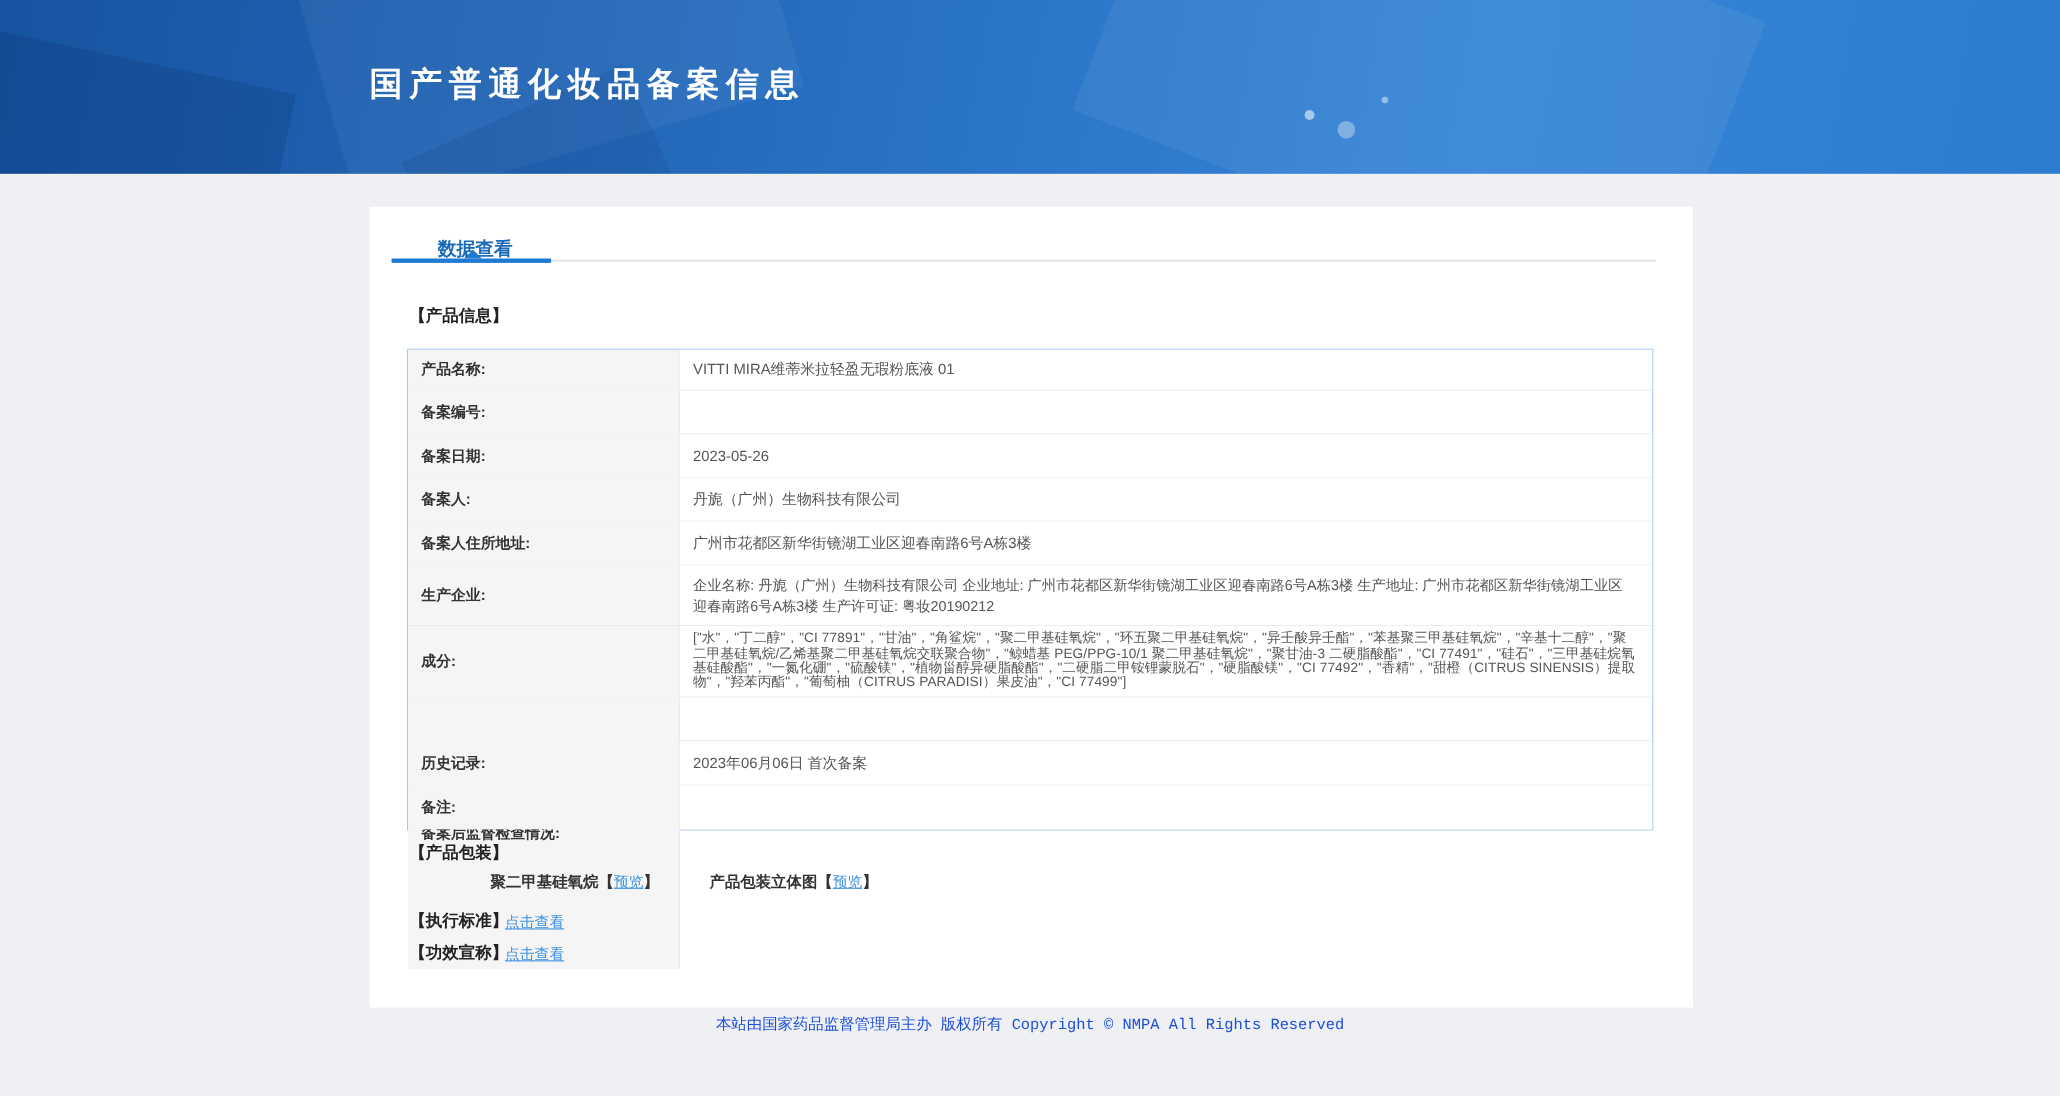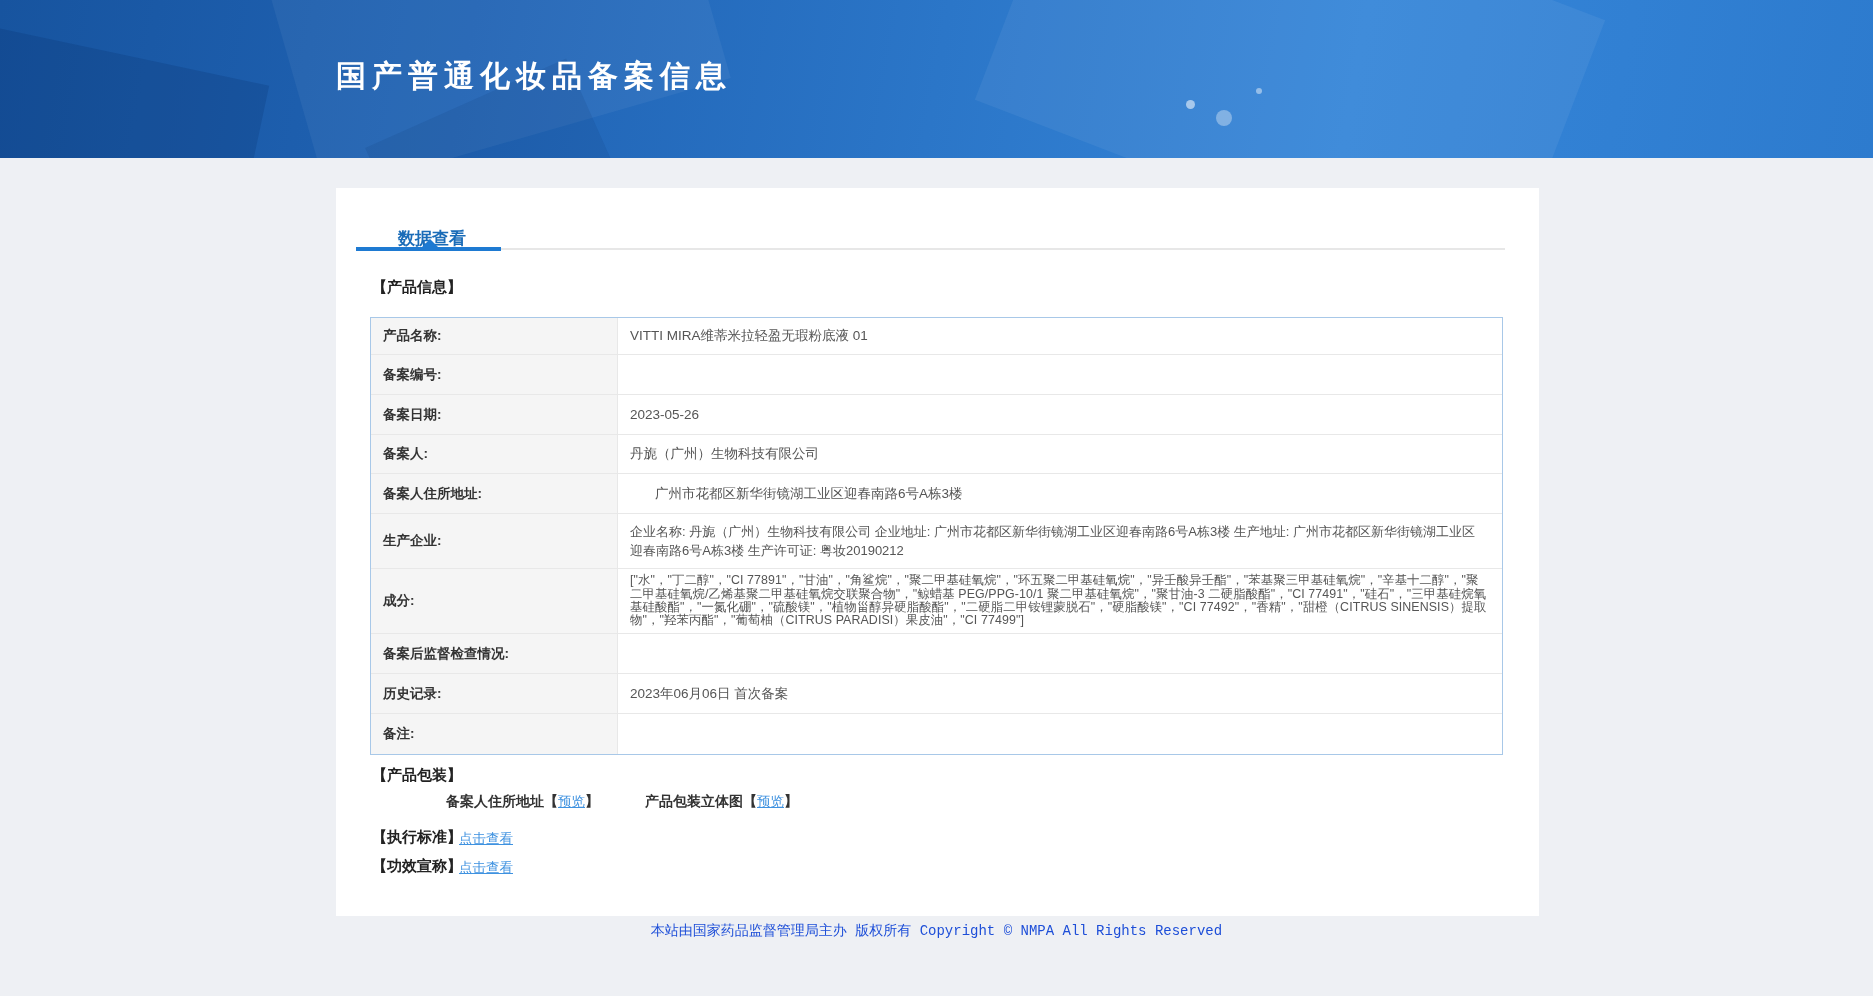--- a/index.html
+++ b/index.html
@@ -27,21 +27,21 @@
   .dot-3 { left:1256px; top:88px; width:6px; height:6px; background:rgba(255,255,255,0.45); }
   .page-title {
     position:absolute; left:336px; top:56px;
     font-size:30px; font-weight:bold; color:#ffffff; letter-spacing:6px;
   }
   
   .card {
     position:absolute; left:336px; top:188px; width:1203px; height:728px;
     background:#ffffff;
   }
-  .tabbar { position:absolute; left:20px; top:16px; width:1149px; height:46px; }
+  .tabbar { position:absolute; left:20px; top:4px; width:1149px; height:46px; }
   .tab-track { position:absolute; left:0; bottom:0; width:100%; height:2px; background:#e7e7e7; }
   .tab {
     position:absolute; left:42px; top:23px; font-size:17px; font-weight:bold;
     color:#1a6cb8; cursor:pointer;
   }
   .tab-underline { position:absolute; left:0; bottom:-1px; width:145px; height:4px; background:#1e7ad2; }
   .tab-caret {
     position:absolute; left:66px; bottom:3px; width:0; height:0;
     border-left:8px solid transparent; border-right:8px solid transparent;
     border-bottom:8px solid #1e7ad2;
@@ -53,24 +53,24 @@
   .info-table {
     position:absolute; left:34px; top:129px; width:1133px;
     border:1px solid #a8c8e8;
   }
   .info-row { display:flex; width:100%; border-bottom:1px solid #e8e8e8; }
   .info-row:last-child { border-bottom:none; }
   .info-row:nth-child(1) { height:37px; }
   .info-row:nth-child(2) { height:40px; }
   .info-row:nth-child(3) { height:40px; }
   .info-row:nth-child(4) { height:39px; }
-  .info-row:nth-child(5) { height:40px;gap:25px; }
+  .info-row:nth-child(5) { height:40px; }
   .info-row:nth-child(6) { height:55px; }
   .info-row:nth-child(7) { height:65px; }
-  .info-row:nth-child(8) { height:40px; }
+  .info-row:nth-child(8) { height:40px;flex-direction:column; }
   .info-row:nth-child(9) { height:40px; }
   .info-row:nth-child(10){ height:40px; }
   .cell-label {
     width:247px; flex:0 0 247px; background:#f5f5f5; border-right:1px solid #e8e8e8;
     display:flex; align-items:center; padding-left:12px;
     font-size:13.5px; font-weight:bold; color:#333;
   }
   .cell-value {
     flex:1; display:flex; align-items:center; padding:2px 14px 2px 12px;
     font-size:13.5px; color:#555; background:#fff;
@@ -157,21 +157,21 @@
     </div>
     <div class="info-row">
       <div class="cell-label">备注:</div>
       <div class="cell-value"></div>
     </div>
   </div>
 
   <div class="sec-title t-pack">【产品包装】</div>
 
   <div class="pack-line">
-    <span class="pack-group pack-flat"><span>备案人住所地址【</span><a class="lnk">预览</a><span>】</span></span>
+    <span class="pack-group pack-flat"><span>聚二甲基硅氧烷【</span><a class="lnk">预览</a><span>】</span></span>
     <span class="pack-group pack-stereo"><span>产品包装立体图【</span><a class="lnk">预览</a><span>】</span></span>
   </div>
 
   <div class="std-line">
     <span class="inline-title">【执行标准】</span>
     <a class="lnk inline-link">点击查看</a>
   </div>
 
   <div class="claim-line">
     <span class="inline-title">【功效宣称】</span>

